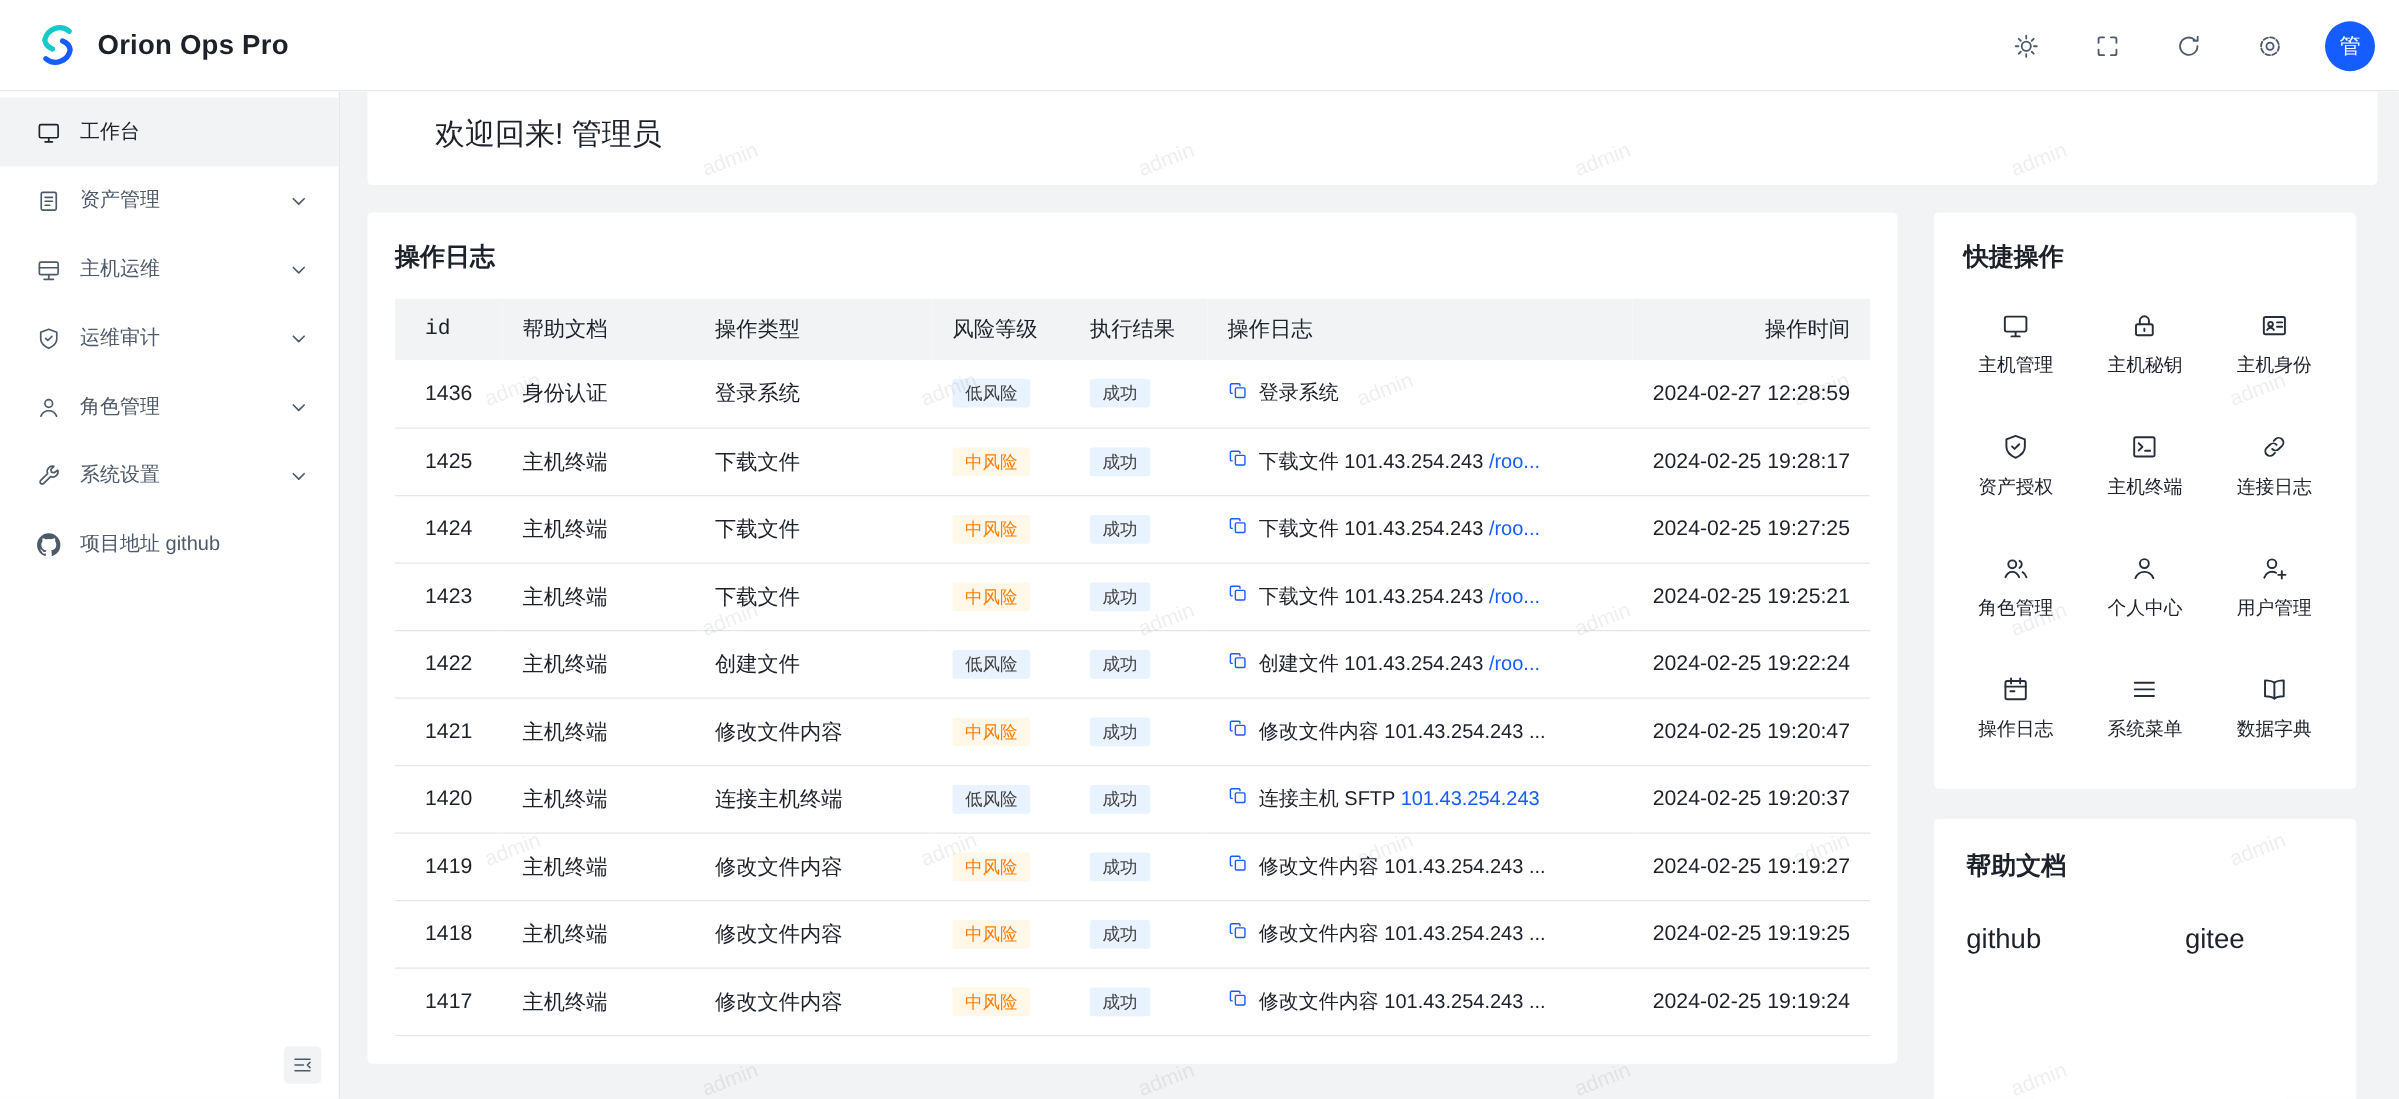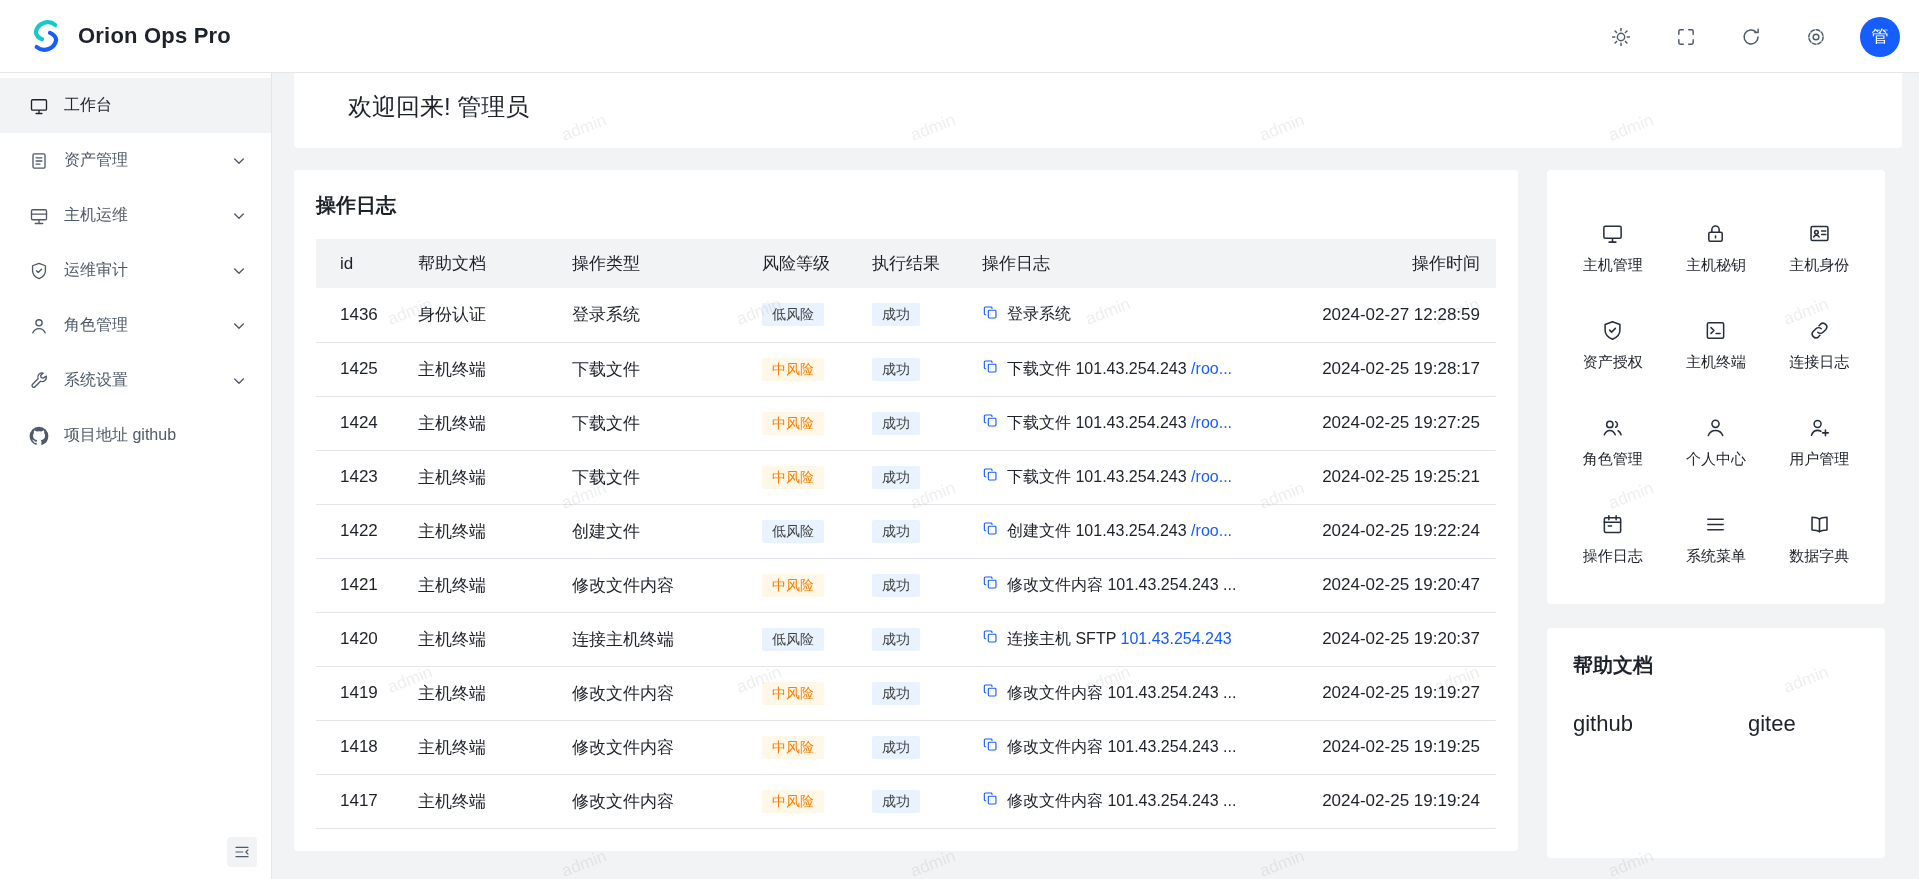--- a/index.html
+++ b/index.html
@@ -64,21 +64,21 @@
   }
   .welcome-title { font-size: 24px; font-weight: 500; }
   .content-row { display: flex; gap: 29px; margin-top: 22px; align-items: flex-start; }
 
   .log-card { width: 1224px; background: #fff; border-radius: 4px; padding: 22px; min-height: 640px; }
   .card-title { font-size: 20px; font-weight: 600; }
 
   .log-table { width: 100%; border-collapse: collapse; margin-top: 20px; table-layout: fixed; }
   .log-table th {
     background: #f2f3f5; text-align: left; font-weight: 500; font-size: 17px;
-    color: #1d2129; height: 49px; padding: 0 16px; white-space: nowrap;
+    color: #1d2129; height: 49px; padding: 0 16px; white-space: nowrap; font-family: Liberation Mono, monospace;
   }
   .log-table td {
     border-bottom: 1px solid #e5e6eb; font-size: 17px; height: 54px;
     padding: 0 16px; white-space: nowrap; overflow: hidden;
   }
   .col-id { padding-left: 24px !important; }
   th.col-time, td.col-time { text-align: right; }
   .badge { display: inline-block; font-size: 14px; line-height: 23px; padding: 0 10px; border-radius: 2px; }
   .badge.low, .badge.ok { background: #e8f3ff; color: #404040; }
   .badge.mid { background: #fff7e8; color: #ff7d00; }
@@ -450,20 +450,21 @@
                 </span>
               </td>
               <td class="col-time">2024-02-25 19:19:24</td>
             </tr>
           </tbody>
       </table>
     </div>
 
     <div class="right-col">
       <div class="qa-card">
+        <div class="qa-title">快捷操作</div>
         <div class="qa-grid">
             <div class="qa-item">
               <span class="icon">
                 <svg viewBox="0 0 24 24" fill="none" stroke="currentColor" stroke-width="1.6" stroke-linecap="round" stroke-linejoin="round">
                   <rect x="3" y="4.5" width="18" height="12.5" rx="1.5"></rect>
                   <path d="M8.5 21h7M12 17.5V21"></path>
                 </svg>
               </span>
               <span class="qa-label">主机管理</span>
             </div>

